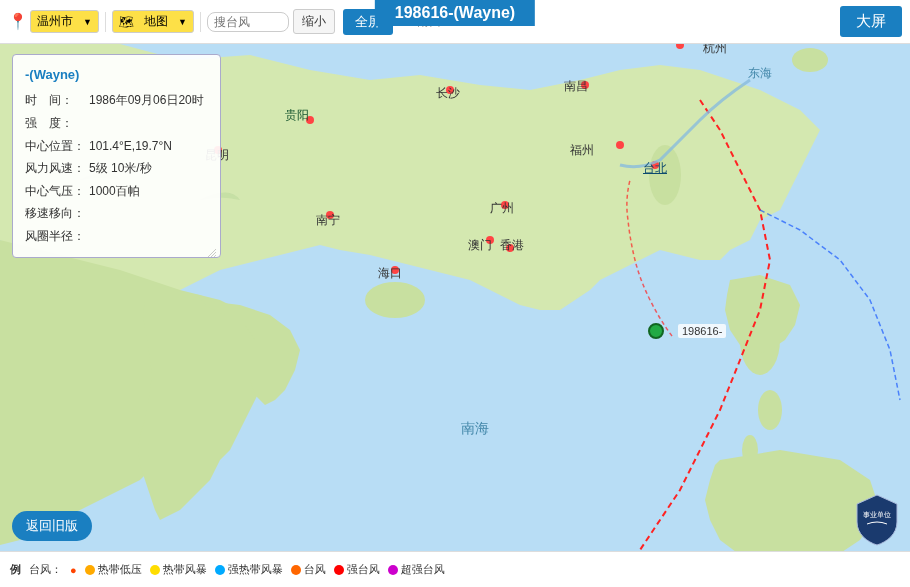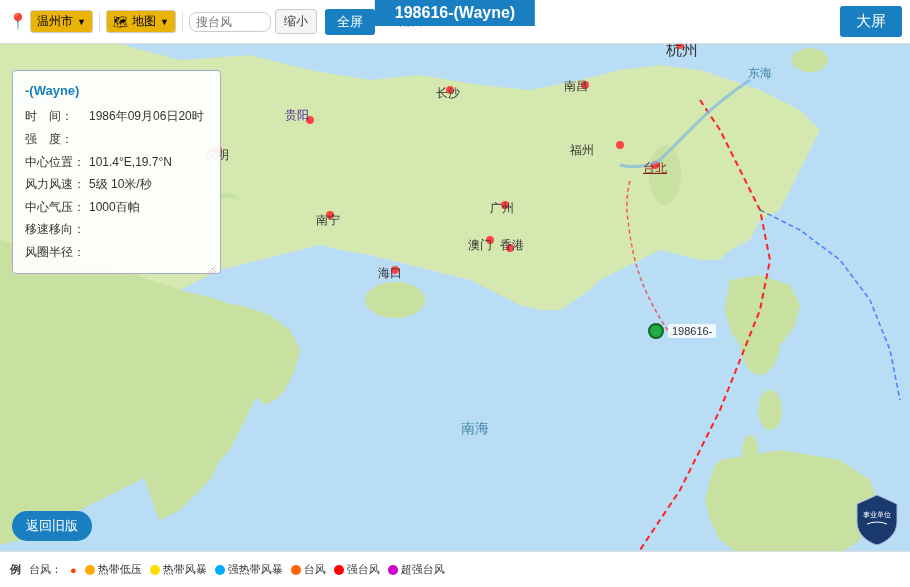--- a/index.html
+++ b/index.html
@@ -86,39 +86,38 @@
     }
 
     
     .location-select {
       display: flex;
       align-items: center;
       border: 1px solid #ccc;
       border-radius: 3px;
       padding: 2px 6px;
       font-size: 12px;
-      background: #eab308;
+      background: #fde047;
       cursor: pointer;
-      gap: 4px;
+      gap: 10px;
     }
 
     
     #info-panel {
       position: absolute;
       top: 54px;
       left: 12px;
       background: rgba(255,255,255,0.92);
       border: 1px solid #aac;
       border-radius: 4px;
       padding: 8px 12px;
       z-index: 100;
       min-width: 180px;
       font-size: 12px;
       line-height: 1.8;
-      margin-top: 16px;
     }
 
     #info-panel .title {
       color: #1a7fc1;
       font-weight: bold;
       margin-bottom: 4px;
       font-size: 13px;
     }
 
     #info-panel table {
@@ -190,21 +189,21 @@
       font-size: 13px;
       cursor: pointer;
       z-index: 100;
     }
 
     
     .typhoon-marker {
       position: absolute;
       display: flex;
       align-items: center;
-      gap: 4px;
+      gap: 14px;
       z-index: 50;
     }
 
     .typhoon-dot {
       width: 16px;
       height: 16px;
       border-radius: 50%;
       background: #22aa44;
       border: 2px solid #116622;
     }
@@ -317,29 +316,29 @@
     <circle cx="395" cy="270" r="4" fill="#ff4444"></circle>
 
     <path d="M 672,336 Q 660,320 650,300 Q 640,280 635,260 Q 630,240 628,220 Q 625,200 630,180" stroke="#ff2222" stroke-width="1.5" fill="none" stroke-dasharray="4,3" opacity="0.7"></path>
 
     <path d="M 750,80 Q 720,100 700,120 Q 680,140 660,160 Q 640,170 620,165" stroke="#88bbdd" stroke-width="3" fill="none" opacity="0.8"></path>
 
     <path d="M 80,180 Q 100,175 120,180 Q 110,165 80,180" fill="#b8d89a" opacity="0.5"></path>
     <path d="M 200,200 Q 220,195 240,200 Q 230,185 200,200" fill="#b8d89a" opacity="0.5"></path>
   </svg>
 
-  <div style="position:absolute; top:107px; left:285px; font-size:12px; color:#4c1d95; z-index:10; pointer-events:none;">贵阳</div>
+  <div style="position:absolute; top:107px; left:285px; font-size:12px; color:#14532d; z-index:10; pointer-events:none;">贵阳</div>
   <div style="position:absolute; top:147px; left:205px; font-size:12px; color:#333; z-index:10; pointer-events:none;">昆明</div>
   <div style="position:absolute; top:212px; left:316px; font-size:12px; color:#333; z-index:10; pointer-events:none;">南宁</div>
   <div style="position:absolute; top:200px; left:490px; font-size:12px; color:#333; z-index:10; pointer-events:none;">广州</div>
   <div style="position:absolute; top:142px; left:570px; font-size:12px; color:#333; z-index:10; pointer-events:none;">福州</div>
-  <div style="position:absolute; top:160px; left:643px; font-size:12px; color:#7f1d1d; z-index:10; pointer-events:none;text-decoration:underline;">台北</div>
+  <div style="position:absolute; top:160px; left:643px; font-size:12px; color:#0c4a6e; z-index:10; pointer-events:none;text-decoration:underline;">台北</div>
   <div style="position:absolute; top:85px; left:436px; font-size:12px; color:#333; z-index:10; pointer-events:none;">长沙</div>
   <div style="position:absolute; top:78px; left:564px; font-size:12px; color:#333; z-index:10; pointer-events:none;">南昌</div>
-  <div style="position:absolute; top:40px; left:666px; font-size:16px; color:#333; z-index:10; pointer-events:none;text-align:center;">杭州</div>
+  <div style="position:absolute; top:40px; left:703px; font-size:12px; color:#333; z-index:10; pointer-events:none;text-align:center;">杭州</div>
   <div style="position:absolute; top:237px; left:468px; font-size:12px; color:#333; z-index:10; pointer-events:none;">澳门</div>
   <div style="position:absolute; top:237px; left:500px; font-size:12px; color:#333; z-index:10; pointer-events:none;">香港</div>
   <div style="position:absolute; top:265px; left:378px; font-size:12px; color:#333; z-index:10; pointer-events:none;">海口</div>
   <div style="position:absolute; top:420px; left:461px; font-size:14px; color:#4488aa; z-index:10; pointer-events:none;">南海</div>
   <div style="position:absolute; top:65px; left:748px; font-size:12px; color:#4488aa; z-index:10; pointer-events:none;">东海</div>
 
   <div id="title-bar">198616-(Wayne)</div>
 
   <div id="top-bar">
 

